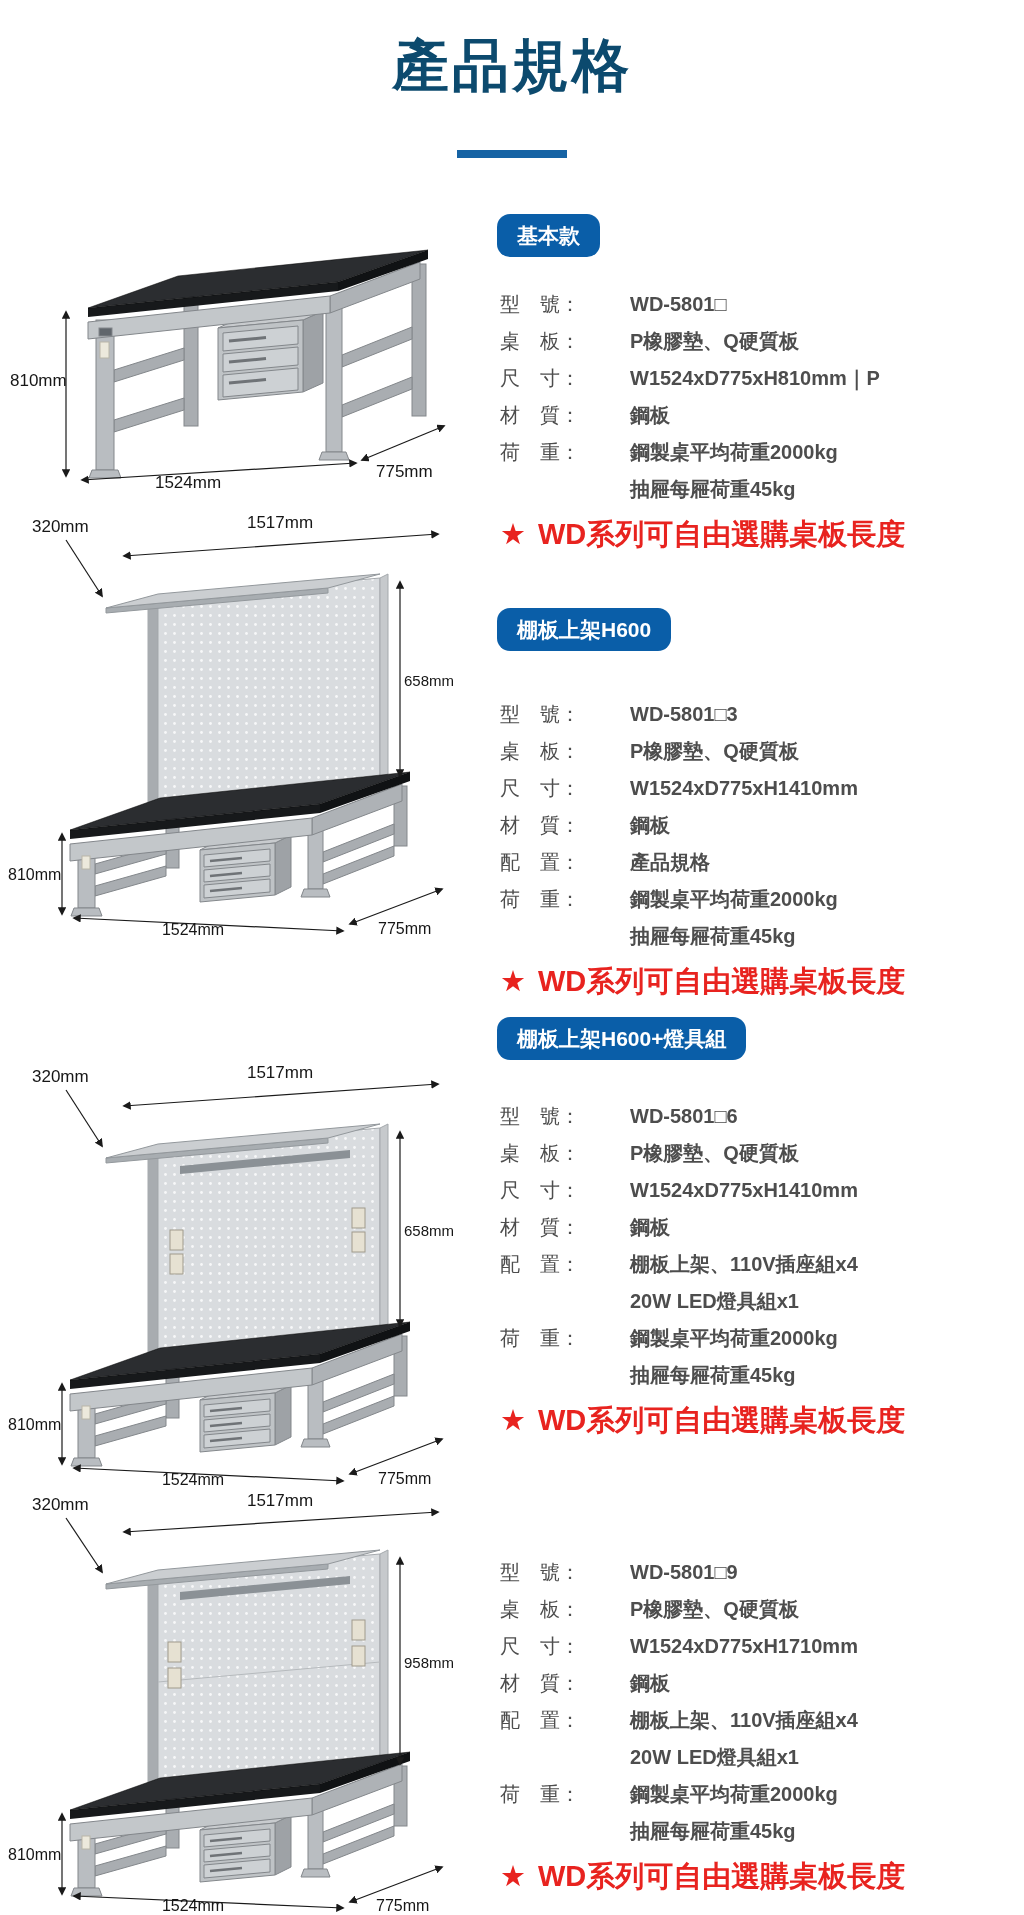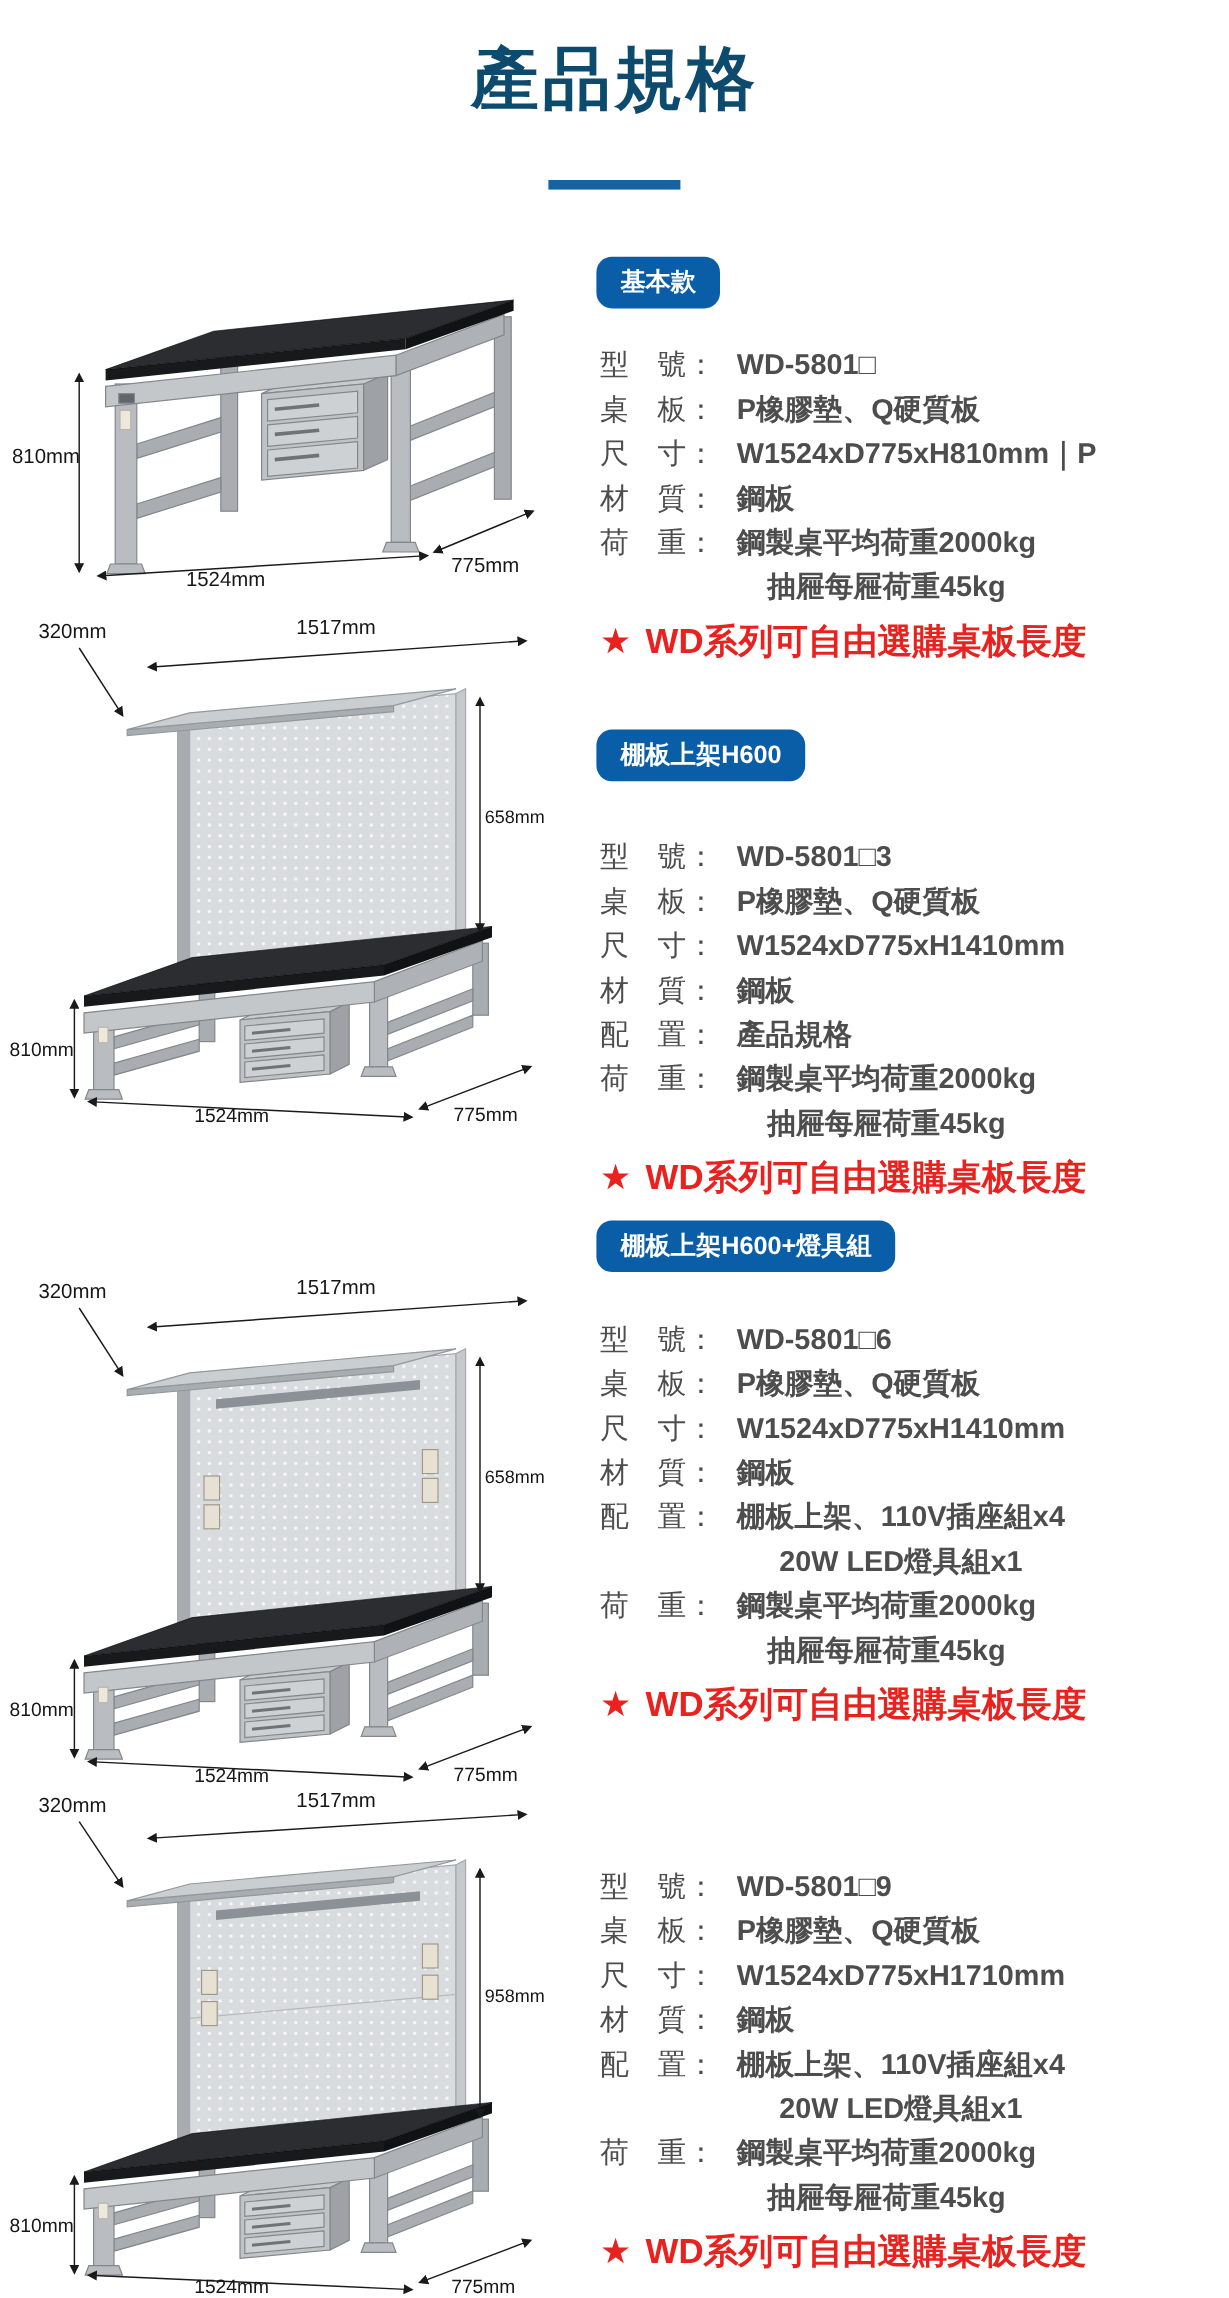--- a/index.html
+++ b/index.html
@@ -5,24 +5,24 @@
   html,body{margin:0;padding:0;background:#fff;}
   .page{position:relative;width:1024px;height:1915px;background:#ffffff;overflow:hidden;
         font-family:"Liberation Sans","DejaVu Sans",sans-serif;}
   .title{position:absolute;top:28px;left:0;width:100%;text-align:center;margin:0;
          font-size:57px;font-weight:700;color:#0c4a6e;letter-spacing:3px;}
   .divider{position:absolute;top:150px;left:50%;transform:translateX(-50%);
            width:110px;height:8px;background:#1663a4;}
   .badge{position:absolute;background:#0a5ea8;color:#ffffff;font-size:21px;font-weight:700;
          padding:8px 20px;border-radius:13px;line-height:1.3;white-space:nowrap;}
   .specs{position:absolute;left:500px;}
-  .row{display:flex;align-items:flex-start;font-size:24px;line-height:37px;color:#4d4d4d;}
+  .row{display:flex;align-items:flex-start;font-size:20px;line-height:37px;color:#4d4d4d;gap:32px;}
   .lb{flex:0 0 auto;margin-right:18px;white-space:pre;}
   .vl{white-space:nowrap;display:block;font-weight:bold;}
-  .vcol{display:flex;flex-direction:column;align-items:center;}
+  .vcol{display:flex;flex-direction:column;}
   .note{margin-top:7px;font-size:29px;font-weight:700;color:#e8231f;
         display:flex;gap:12px;align-items:baseline;white-space:nowrap;}
   .illus{position:absolute;}
   svg text{font-family:"Liberation Sans","DejaVu Sans",sans-serif;font-size:17px;fill:#161616;}
   svg text.dim-s{font-size:15px;}
   svg text.dim-m{font-size:16px;}
 </style>
 </head>
 <body>
 

